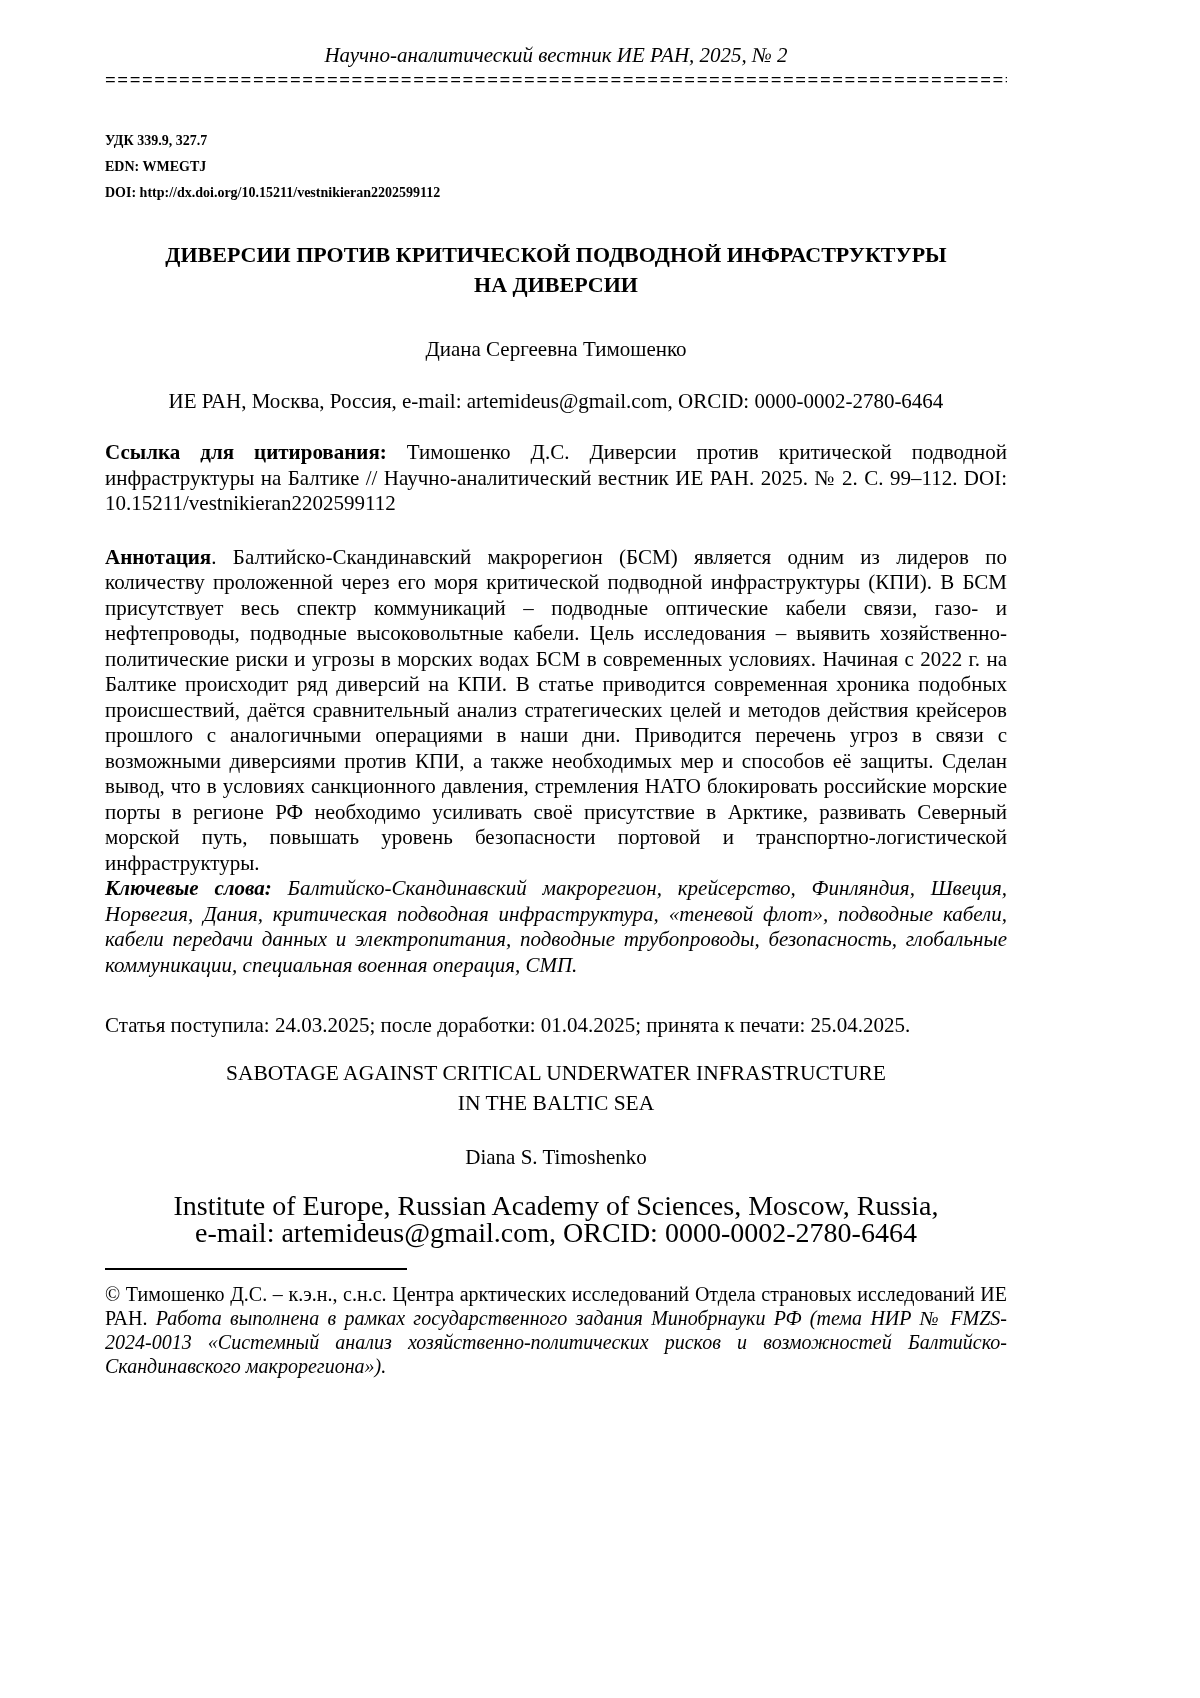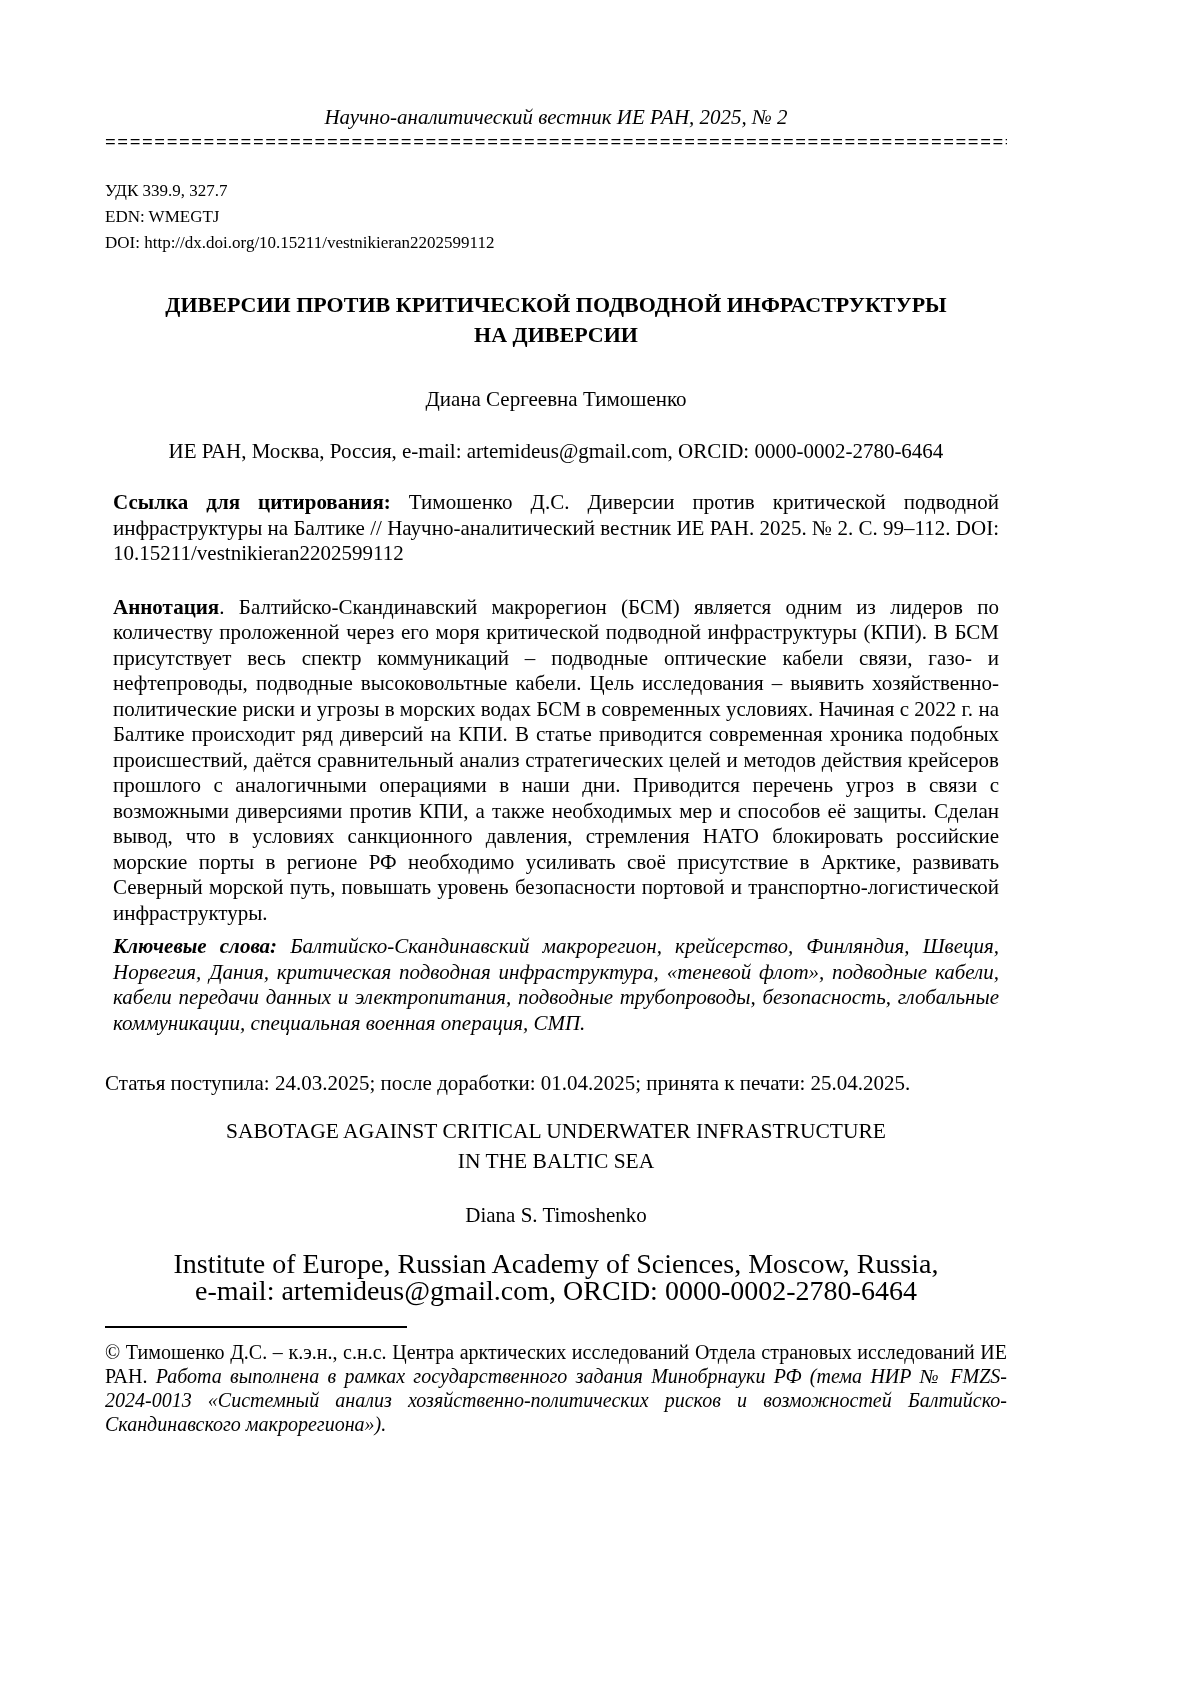--- a/index.html
+++ b/index.html
@@ -9,41 +9,41 @@
     width: 1200px;
     height: 1698px;
     background: #ffffff;
     color: #000000;
     font-family: "Liberation Serif", "DejaVu Serif", serif;
     overflow: hidden;
   }
   .content {
     width: 902px;
     margin-left: 105px;
-    padding-top: 104px;
+    padding-top: 42px;
   }
   .journal-header {
     font-style: italic;
     font-size: 21px;
     line-height: 26px;
     text-align: center;
   }
   .separator {
     font-weight: bold;
     font-size: 19px;
     line-height: 20px;
     letter-spacing: 1.5px;
     white-space: nowrap;
     overflow: hidden;
     margin-top: 2px;
   }
   .meta-block {
-    margin-top: 26px;
-    font-weight: normal;
-    font-size: 17px;
+    margin-top: 38px;
+    font-weight: bold;
+    font-size: 14px;
     line-height: 26px;
   }
   .title-ru {
     margin-top: 34px;
     text-align: center;
     font-weight: bold;
     font-size: 22px;
     line-height: 30px;
   }
   .author-ru {
@@ -55,21 +55,21 @@
   .affil-ru {
     margin-top: 26px;
     text-align: center;
     font-size: 21px;
     line-height: 26px;
   }
   .para {
     font-size: 21px;
     line-height: 25.5px;
     text-align: justify;
-    margin: 8px;
+    margin: 0;
   }
   .citation { margin-top: 26px; }
   .abstract  { margin-top: 28px; }
   .keywords  { margin-top: 0;  font-style: italic; }
   .bold { font-weight: bold; }
   .received {
     margin-top: 34px;
     font-size: 21px;
     line-height: 26px;
   }

